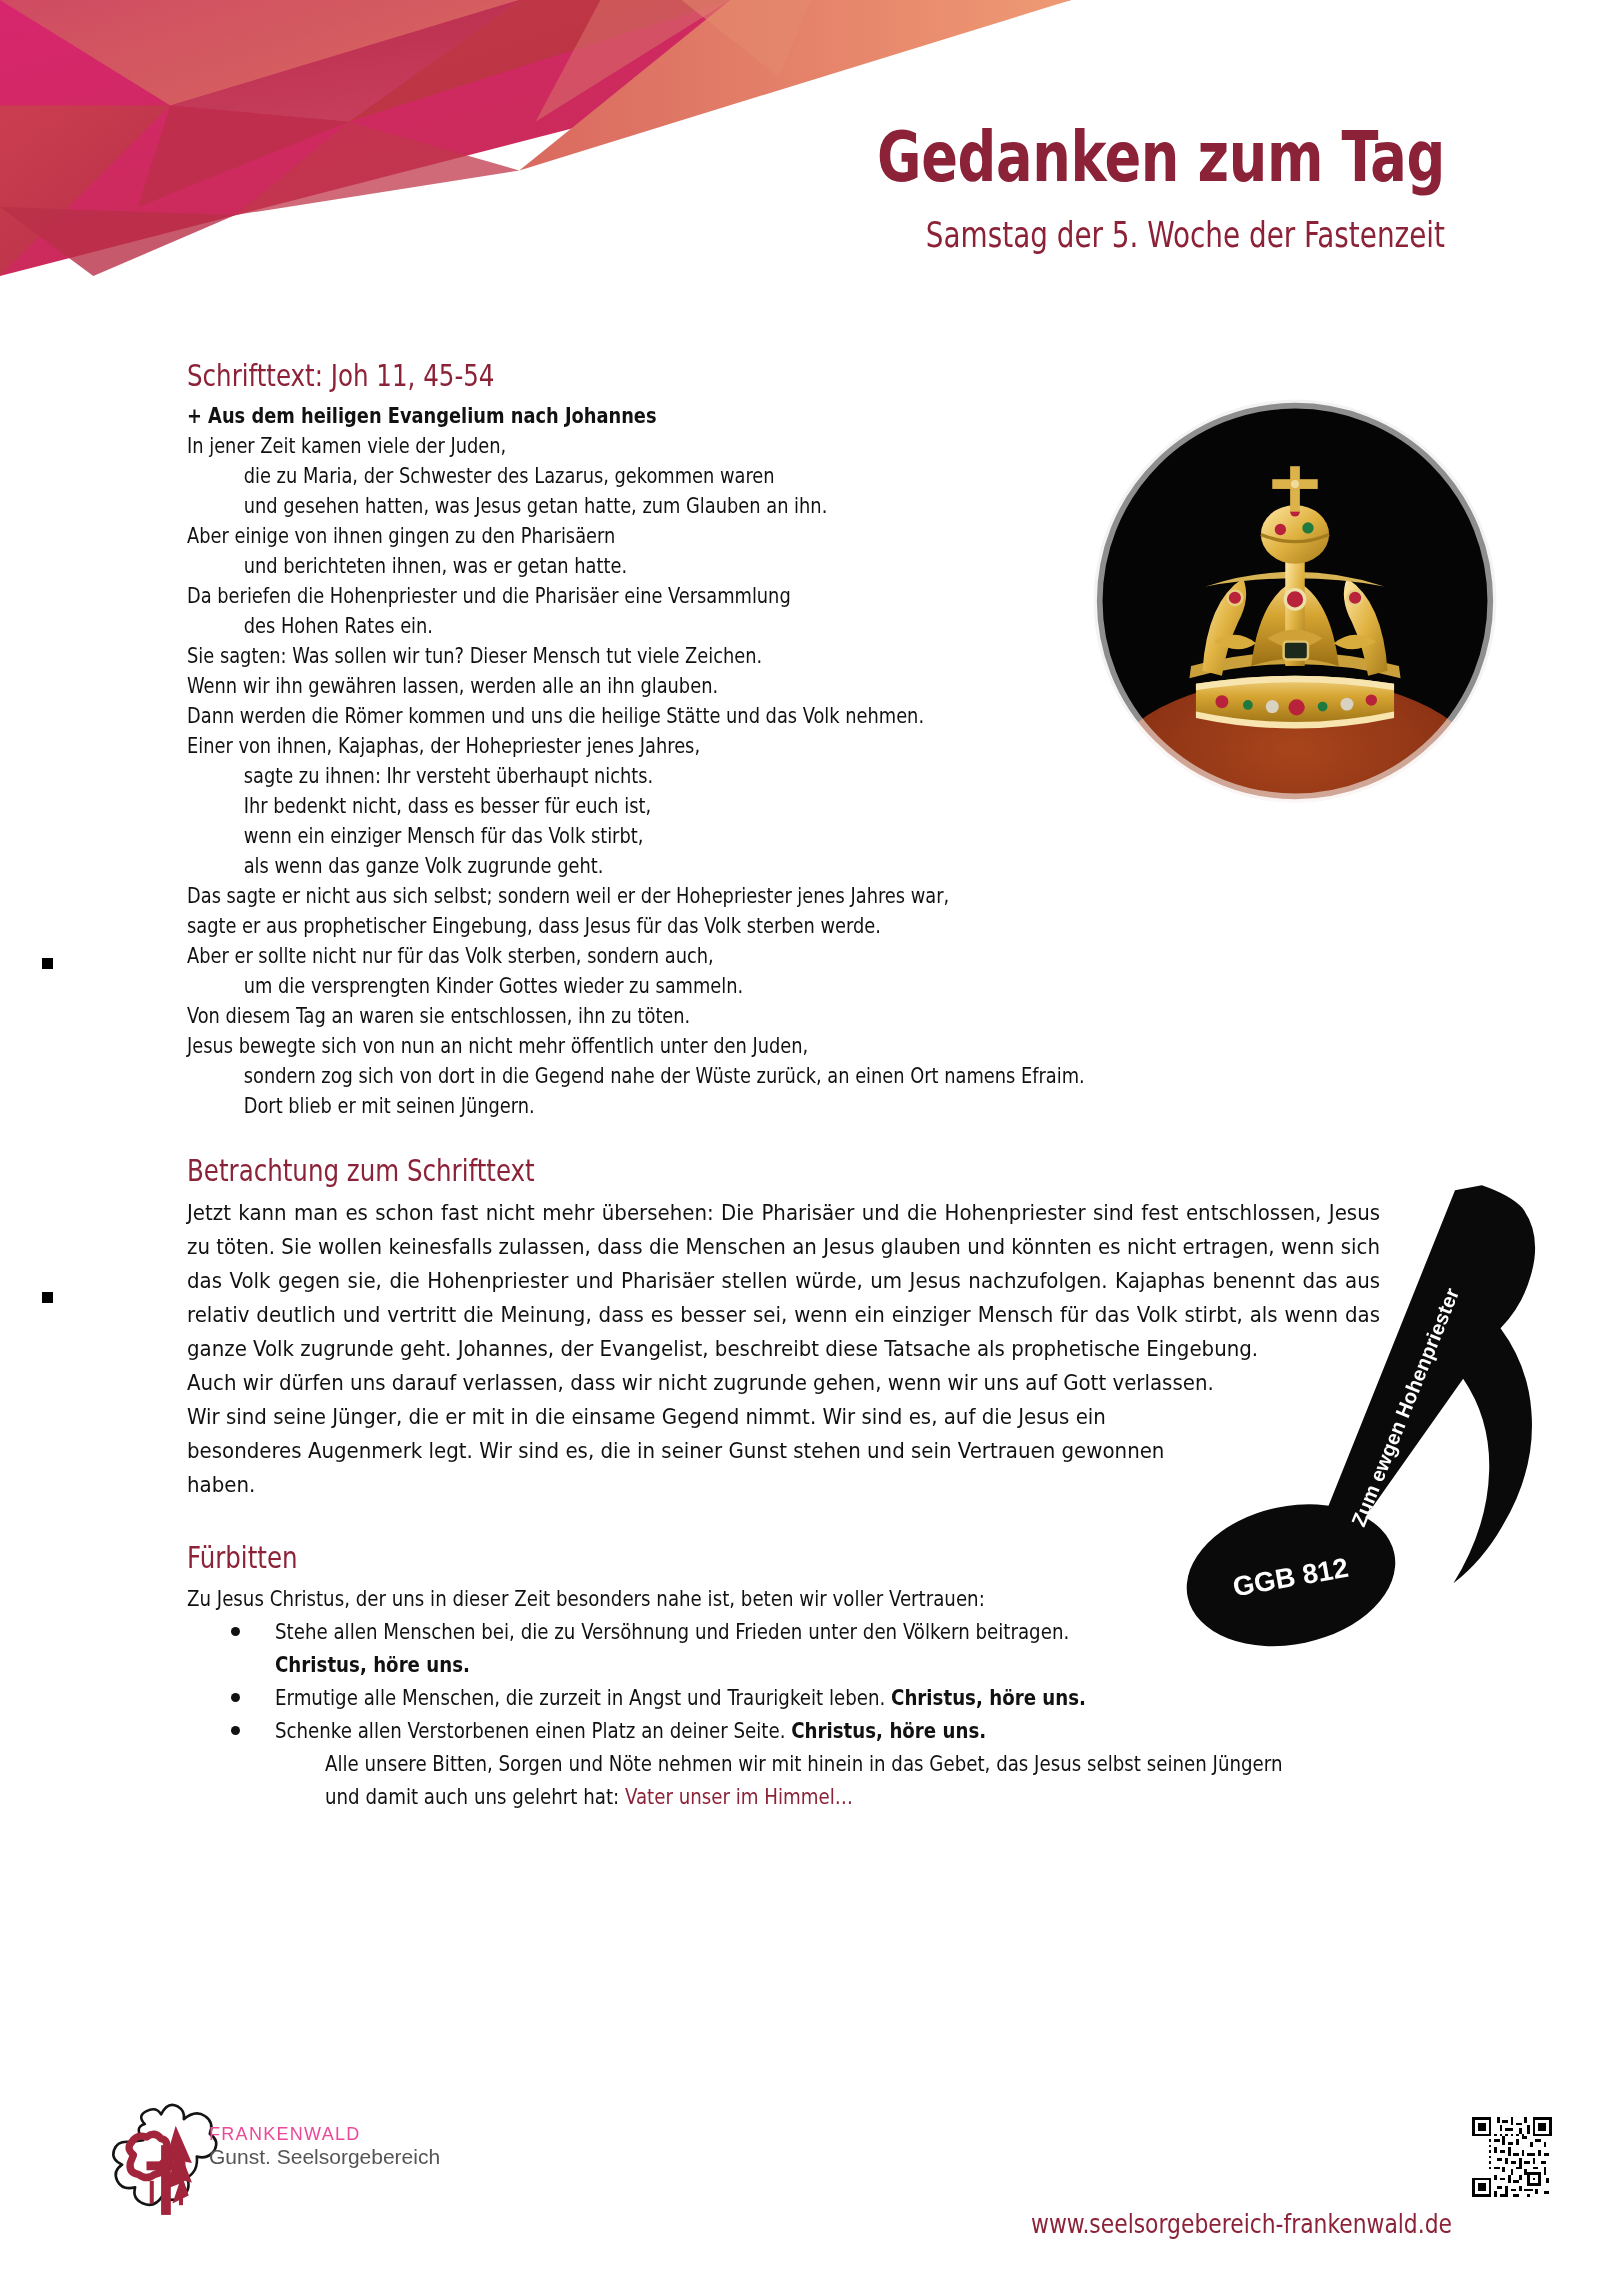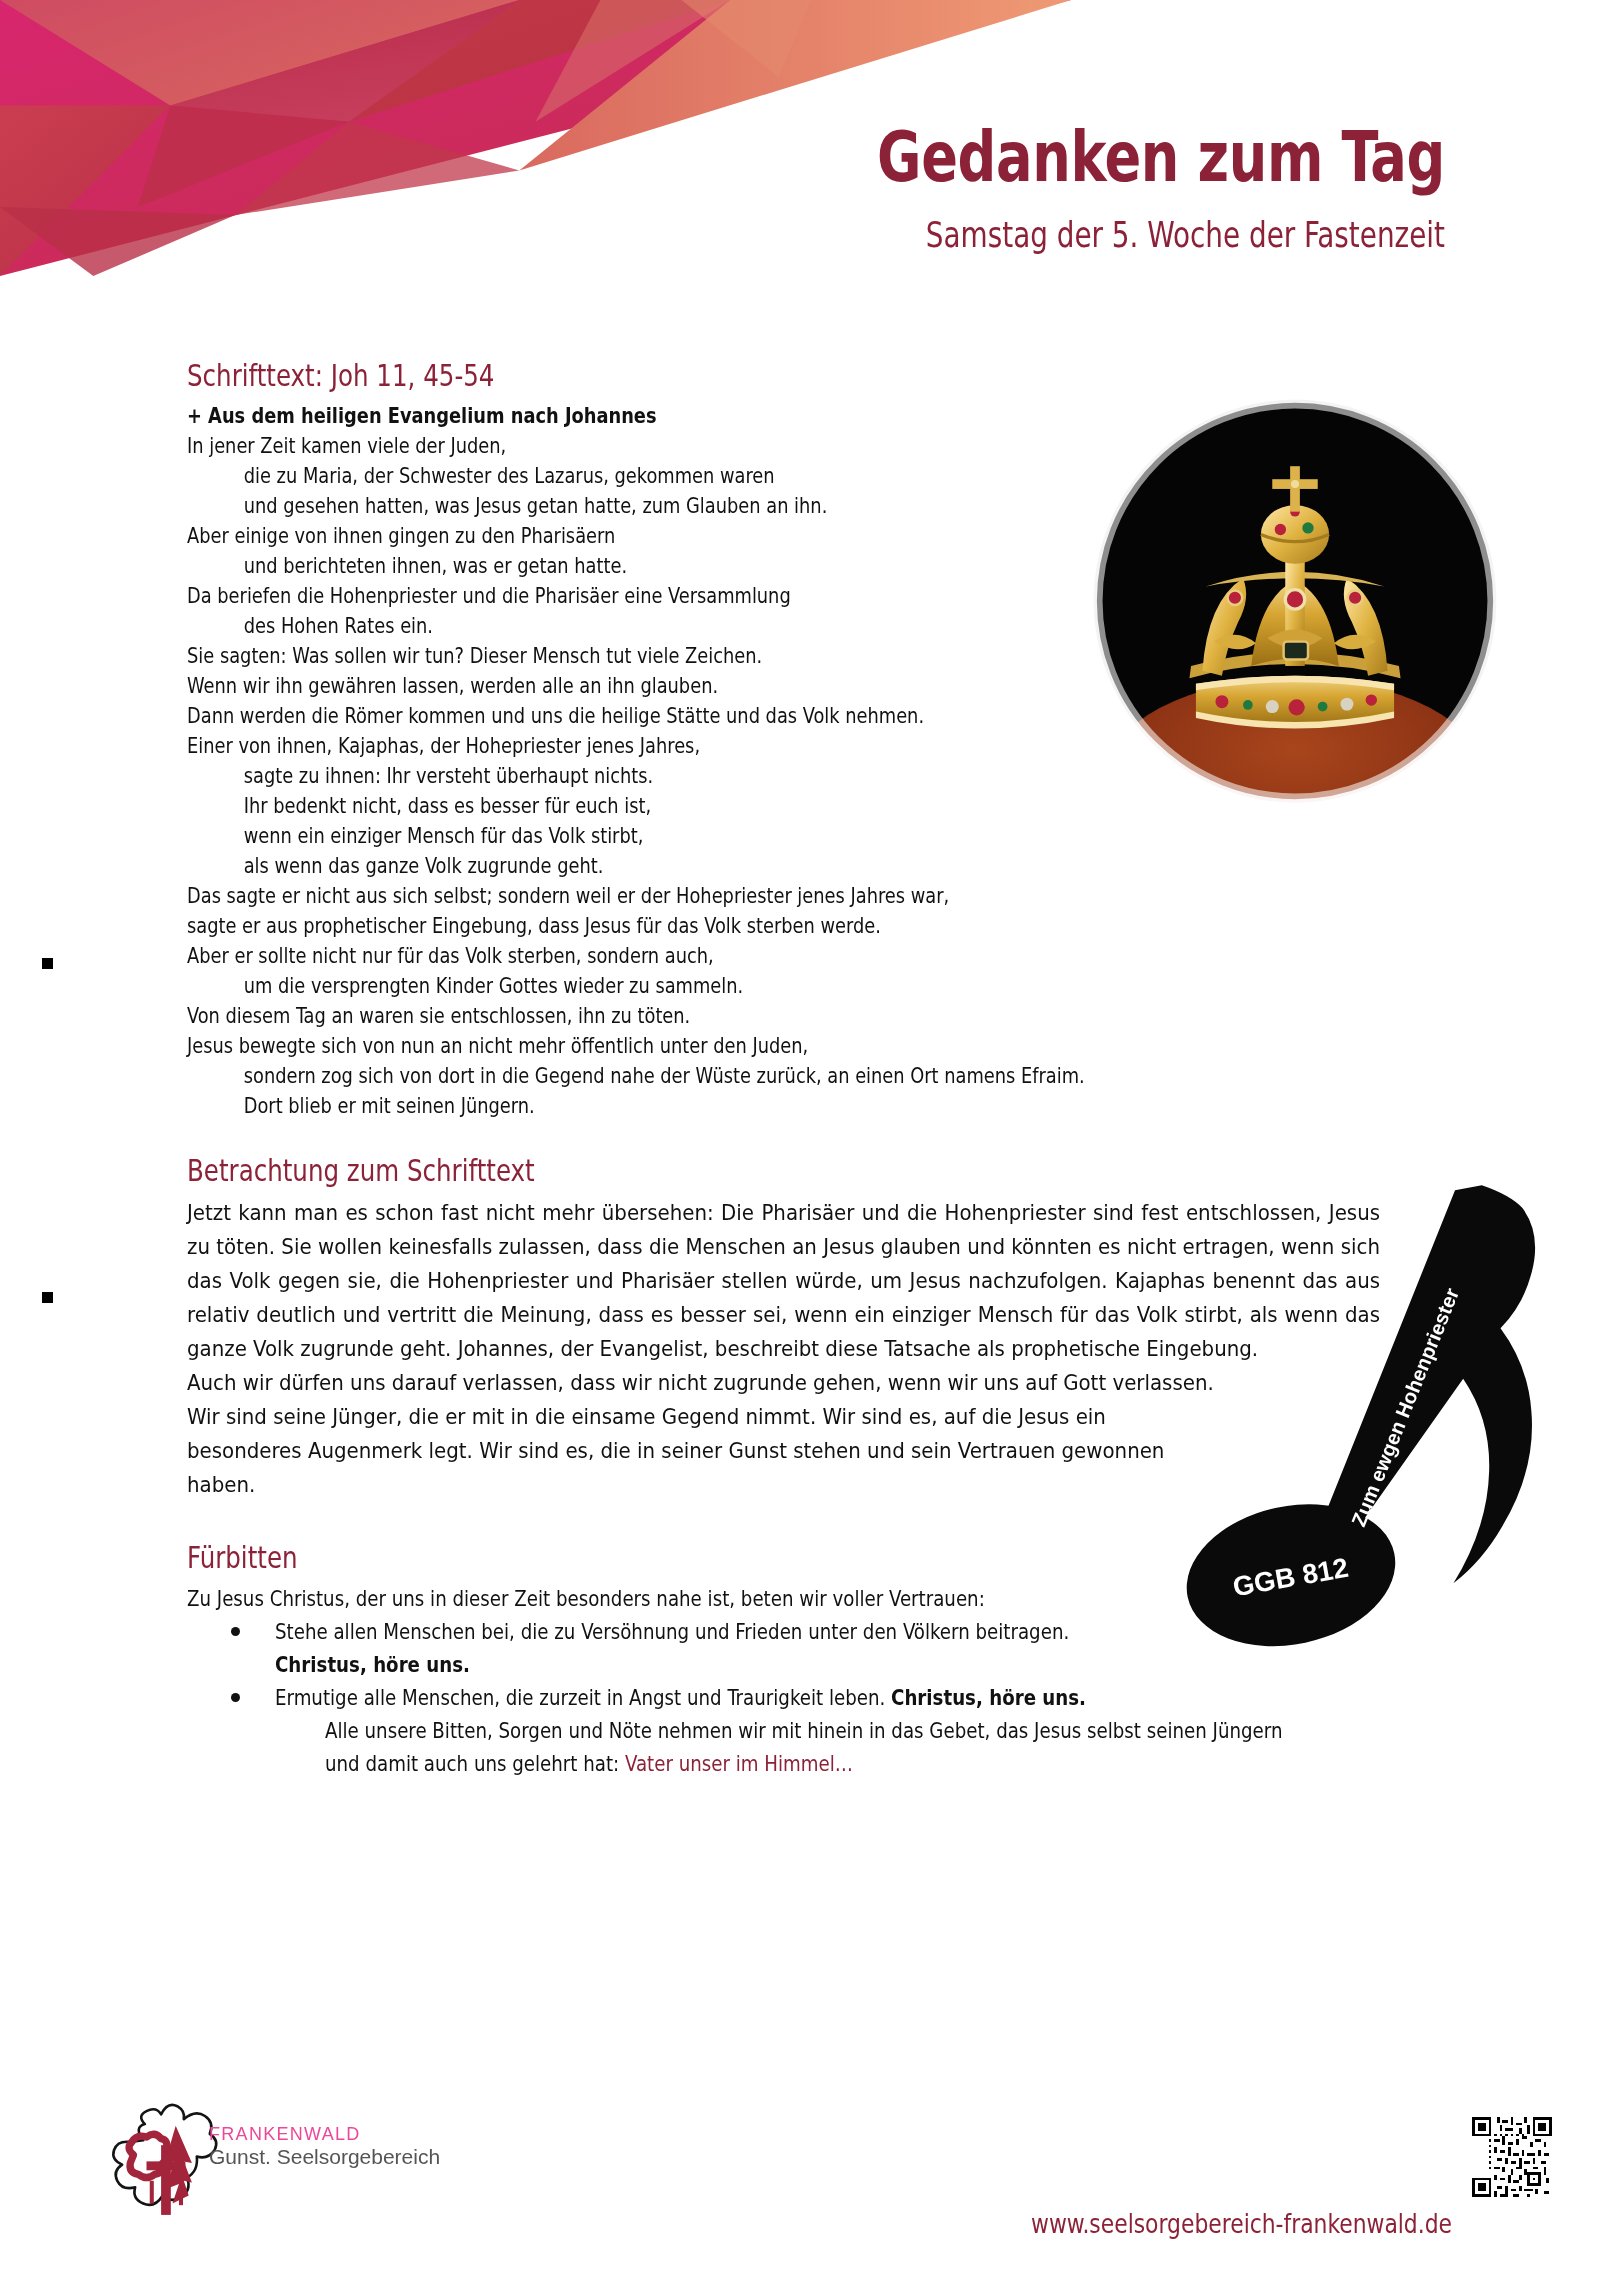--- a/index.html
+++ b/index.html
@@ -427,20 +427,21 @@
         <p class="para">Auch wir dürfen uns darauf verlassen, dass wir nicht zugrunde gehen, wenn wir uns auf Gott verlassen. Wir sind seine Jünger, die er mit in die einsame Gegend nimmt. Wir sind es, auf die Jesus ein besonderes Augenmerk legt. Wir sind es, die in seiner Gunst stehen und sein Vertrauen gewonnen haben.</p>
       </div>
     </section>
 
     <section class="fuerbitten">
       <div class="sect-head">Fürbitten</div>
       <div class="intro">Zu Jesus Christus, der uns in dieser Zeit besonders nahe ist, beten wir voller Vertrauen:</div>
       <ul id="fb-list">
           <li><span class="bullet"></span><span class="txt">Stehe allen Menschen bei, die zu Versöhnung und Frieden unter den Völkern beitragen.</span><br><span class="txt resp">Christus, höre uns.</span></li>
           <li><span class="bullet"></span><span class="txt">Ermutige alle Menschen, die zurzeit in Angst und Traurigkeit leben. <span class="resp">Christus, höre uns.</span></span></li>
+          <li><span class="bullet"></span><span class="txt">Schenke allen Verstorbenen einen Platz an deiner Seite. <span class="resp">Christus, höre uns.</span></span></li>
         </ul>
       <div class="closing">
         <span class="l">Alle unsere Bitten, Sorgen und Nöte nehmen wir mit hinein in das Gebet, das Jesus selbst seinen Jüngern</span>
         <span class="l"><span>und damit auch uns gelehrt hat: </span><span class="accent-red">Vater unser im Himmel…</span></span>
       </div>
     </section>
   </div>
 
   <div class="footer-logo">
     <svg viewBox="0 0 560 180" width="455" height="146">

